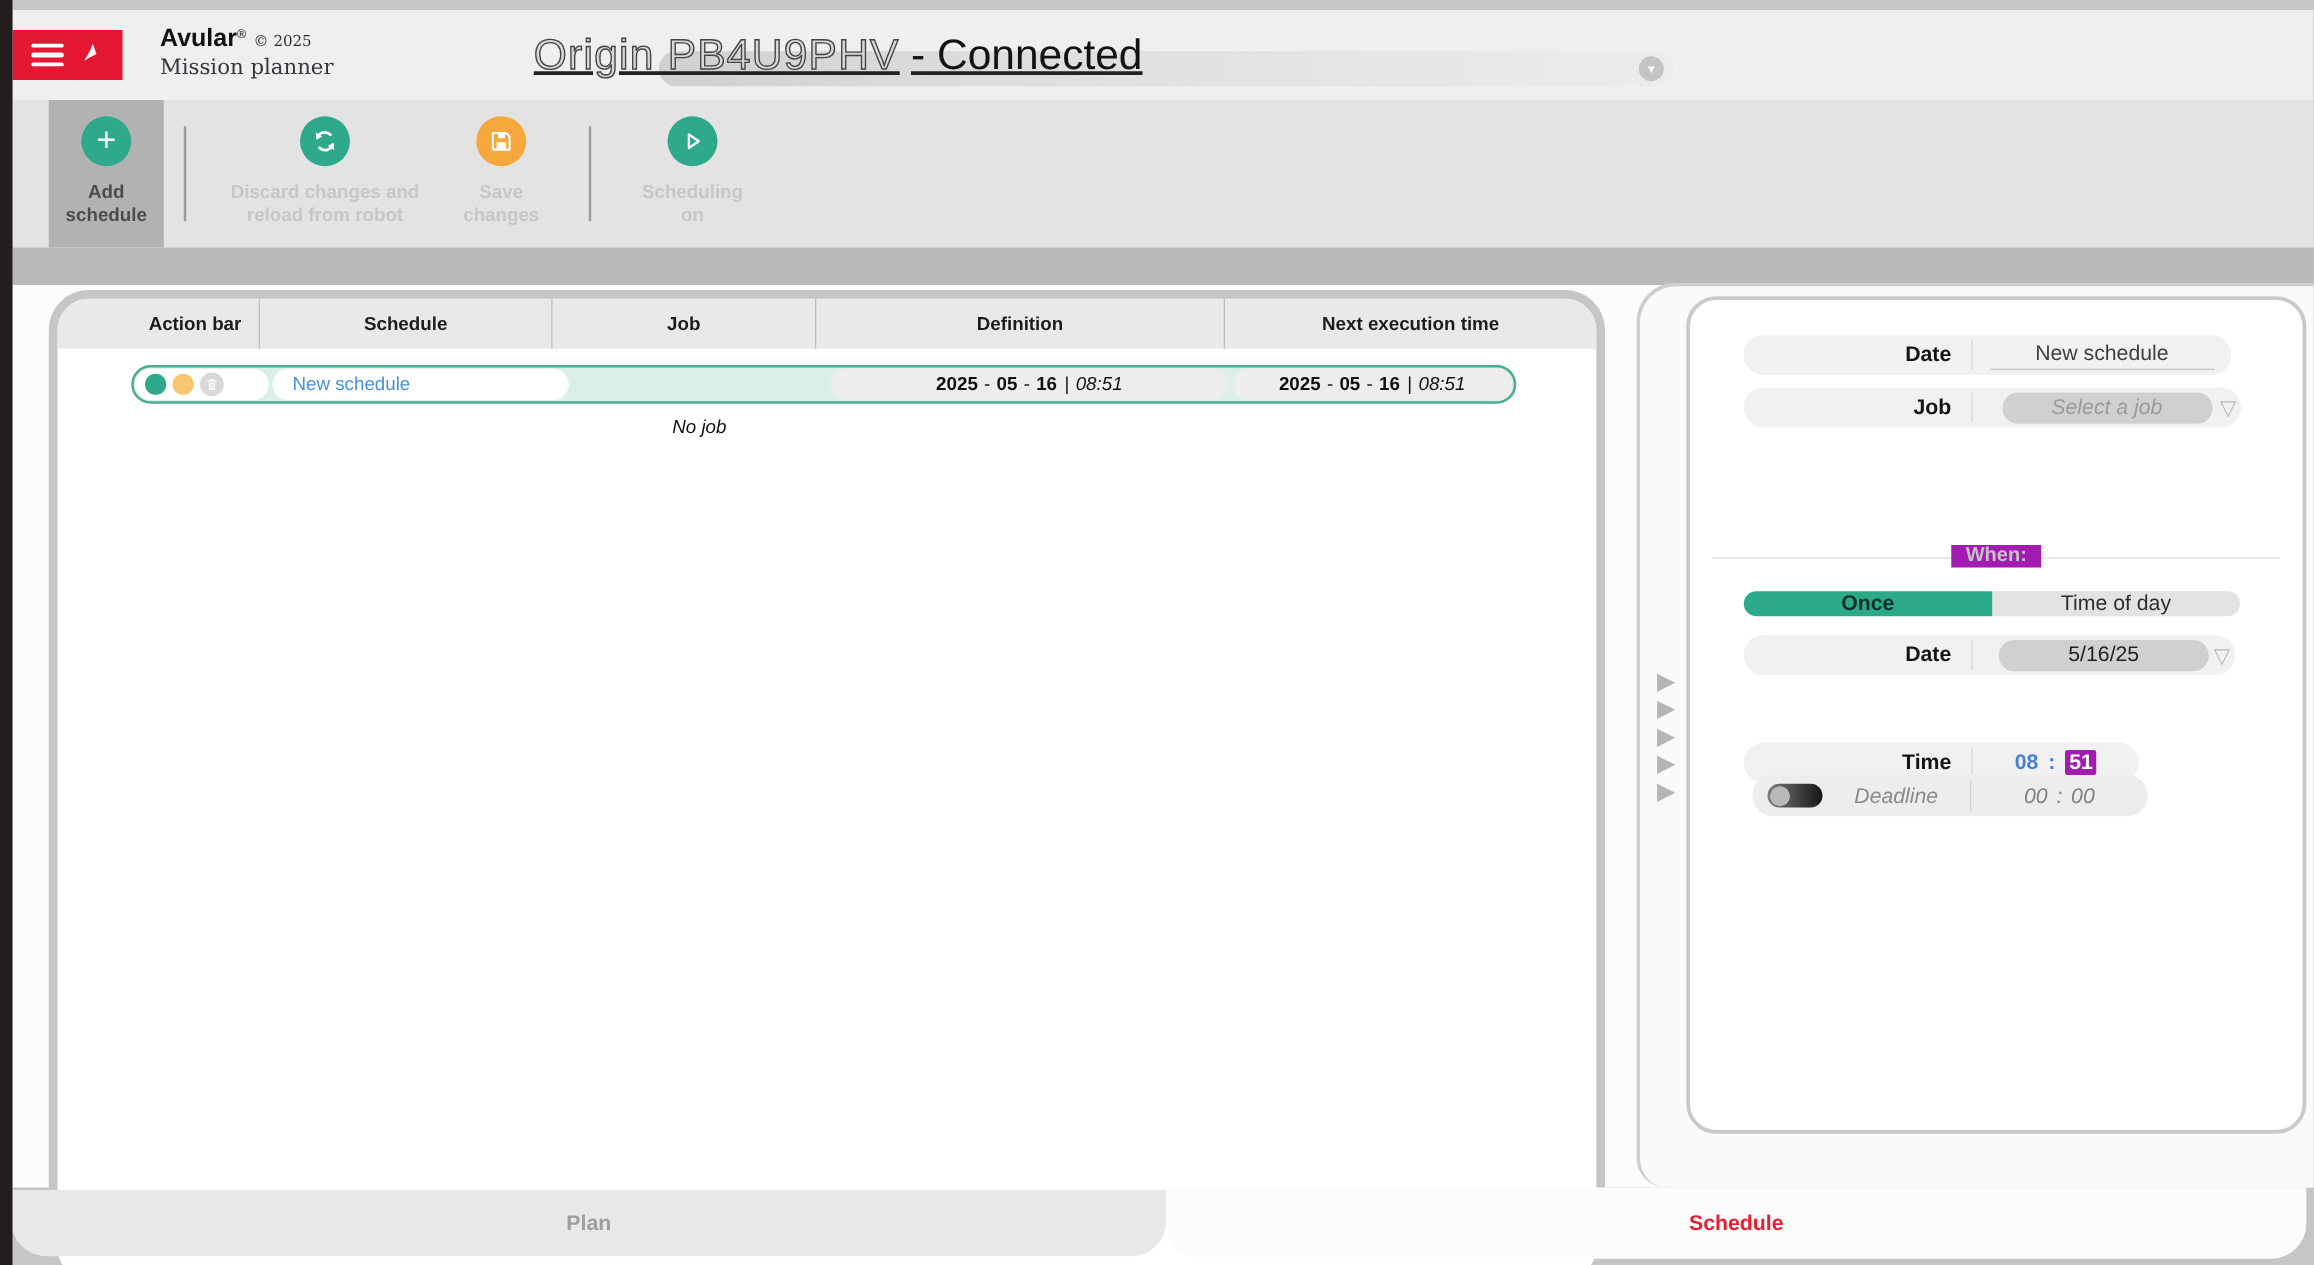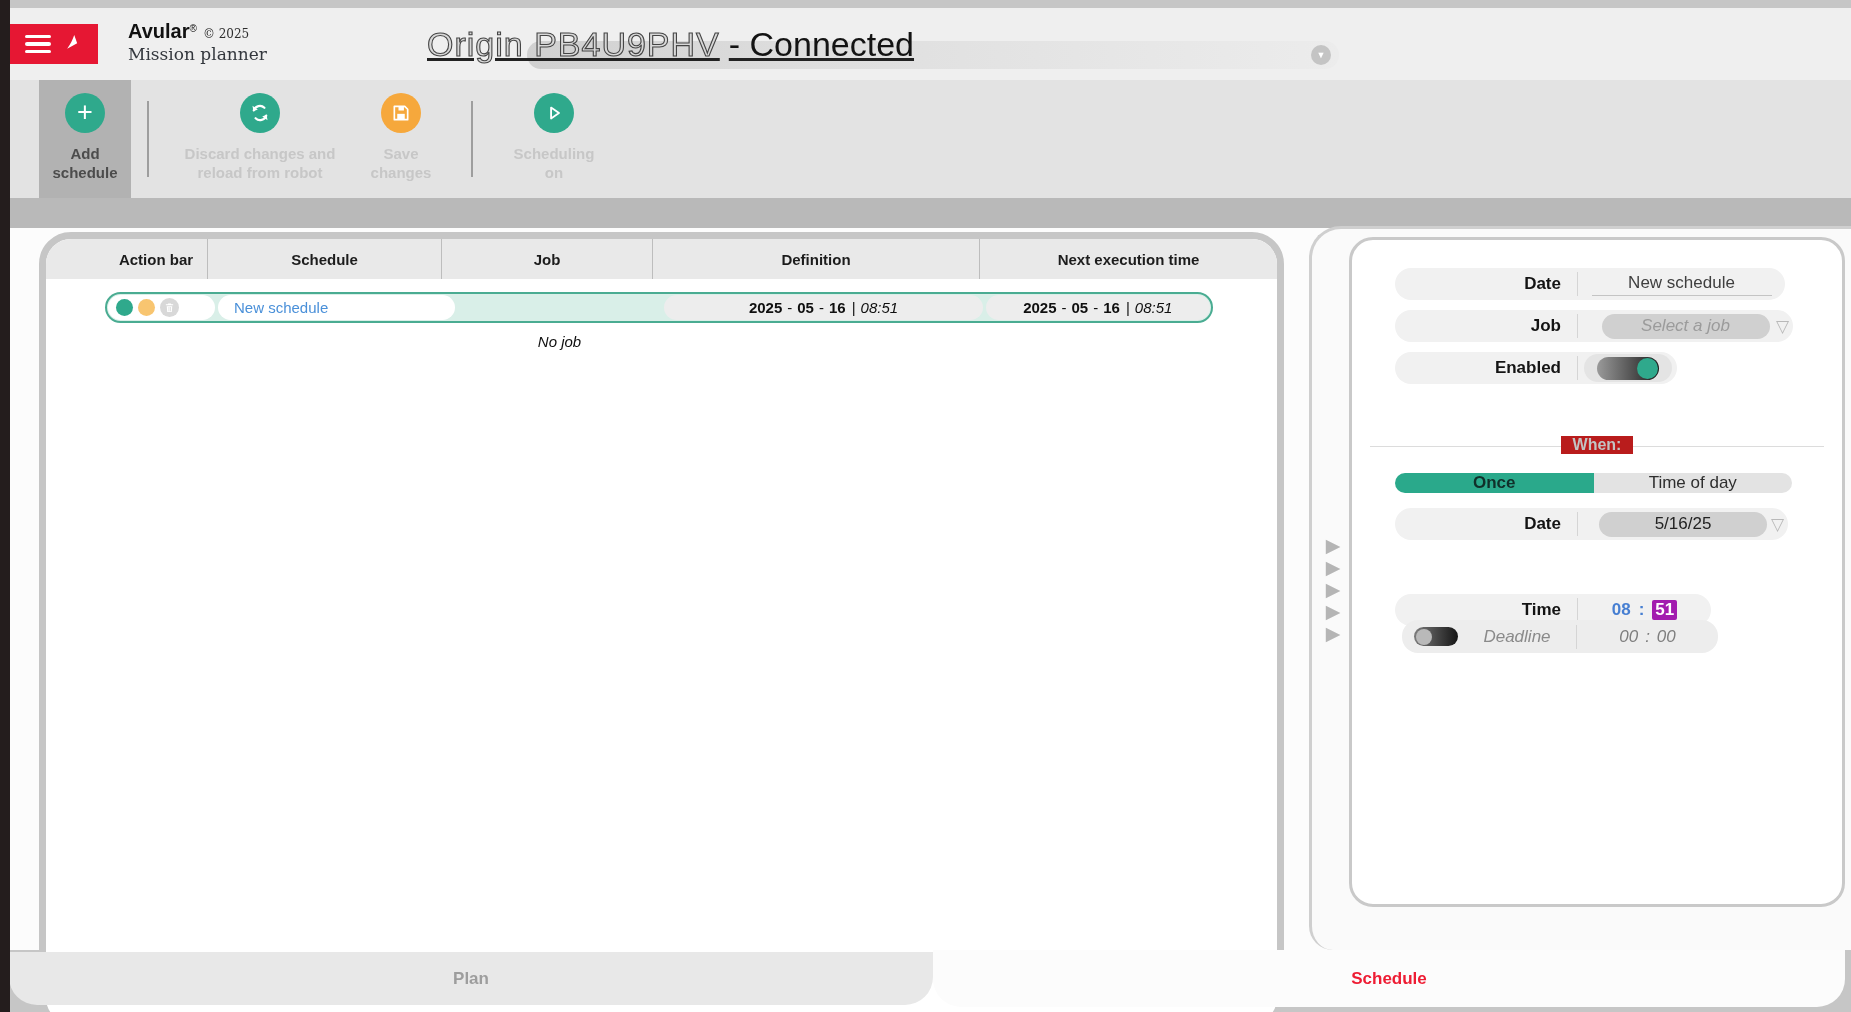--- a/index.html
+++ b/index.html
@@ -106,21 +106,21 @@
            justify-content:center;}
   .toggle{width:62px;height:23px;border-radius:12px;background:linear-gradient(90deg,#9a9a9a,#1c1c1c);
           position:relative;cursor:pointer;}
   .toggle .knob{position:absolute;top:1px;width:21px;height:21px;border-radius:50%;}
   .toggle.on .knob{right:1px;background:#2fa98c;}
   .tog-off{width:44px;height:19px;border-radius:10px;background:linear-gradient(90deg,#7c7c7c,#151515);
            position:relative;flex:0 0 auto;cursor:pointer;}
   .tog-off .knob{position:absolute;top:1.5px;left:2px;width:16px;height:16px;border-radius:50%;background:#b9b9b9;}
   .when-wrap{position:absolute;left:0;top:196px;width:100%;text-align:center;}
   .when-hr{position:absolute;left:18px;right:18px;top:10px;height:1px;background:#dcdcdc;}
-  .when-label{position:relative;display:inline-block;background:#b91c1c;padding:0 12px;color:#c3c3c3;
+  .when-label{position:relative;display:inline-block;background:#a21caf;padding:0 12px;color:#c3c3c3;
               font-size:16px;font-weight:bold;}
   .tabs{position:absolute;left:43px;top:226px;width:397px;height:33px;display:flex;align-items:center;}
   .tab{flex:1;display:flex;align-items:center;justify-content:center;font-size:17px;cursor:pointer;}
   .tab-once{background:#2aa98b;color:#10302a;font-weight:bold;border-radius:16px 0 0 16px;}
   .tab-tod{background:#e3e3e3;color:#2e2e2e;border-radius:0 16px 16px 0;}
   .time-val{font-size:17px;font-weight:bold;}
   .time-h{color:#477fd2;} .time-colon{color:#477fd2;margin:0 8px;}
   .time-m-sel{color:#fff;background:#a21caf;padding:0 3px;border-radius:2px;}
   .row-deadline{left:50px;top:380px;width:316px;height:33px;background:#ededed;border-radius:16px;
                 display:flex;align-items:center;padding-left:12px;box-sizing:border-box;position:absolute;}
@@ -290,31 +290,20 @@
 
       <div class="prow row-job">
         <div class="plabel">Job</div>
         <div class="pdiv"></div>
         <div class="pfield">
           <div class="ddpill italic">Select a job</div>
           <span class="ddarrow">▽</span>
         </div>
       </div>
 
-      <div class="prow row-enabled">
-        <div class="plabel">Enabled</div>
-        <div class="pdiv"></div>
-        <div class="pfield">
-          <div class="togwrap">
-            <div class="toggle on">
-                <div class="knob"></div>
-              </div>
-          </div>
-        </div>
-      </div>
 
       <div class="when-wrap">
         <div class="when-hr"></div>
         <span class="when-label">When:</span>
       </div>
 
       <div class="tabs">
         <div class="tab tab-once">Once</div>
         <div class="tab tab-tod">Time of day</div>
       </div>

